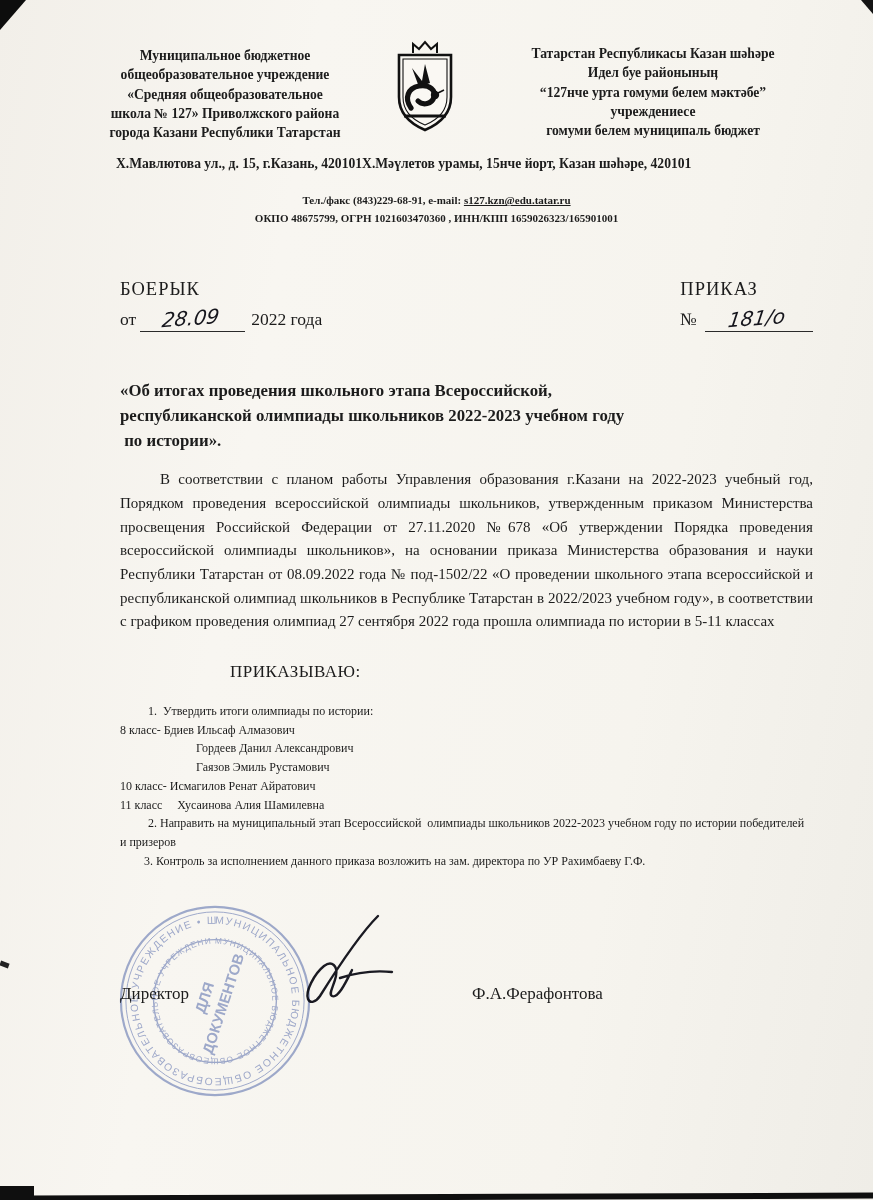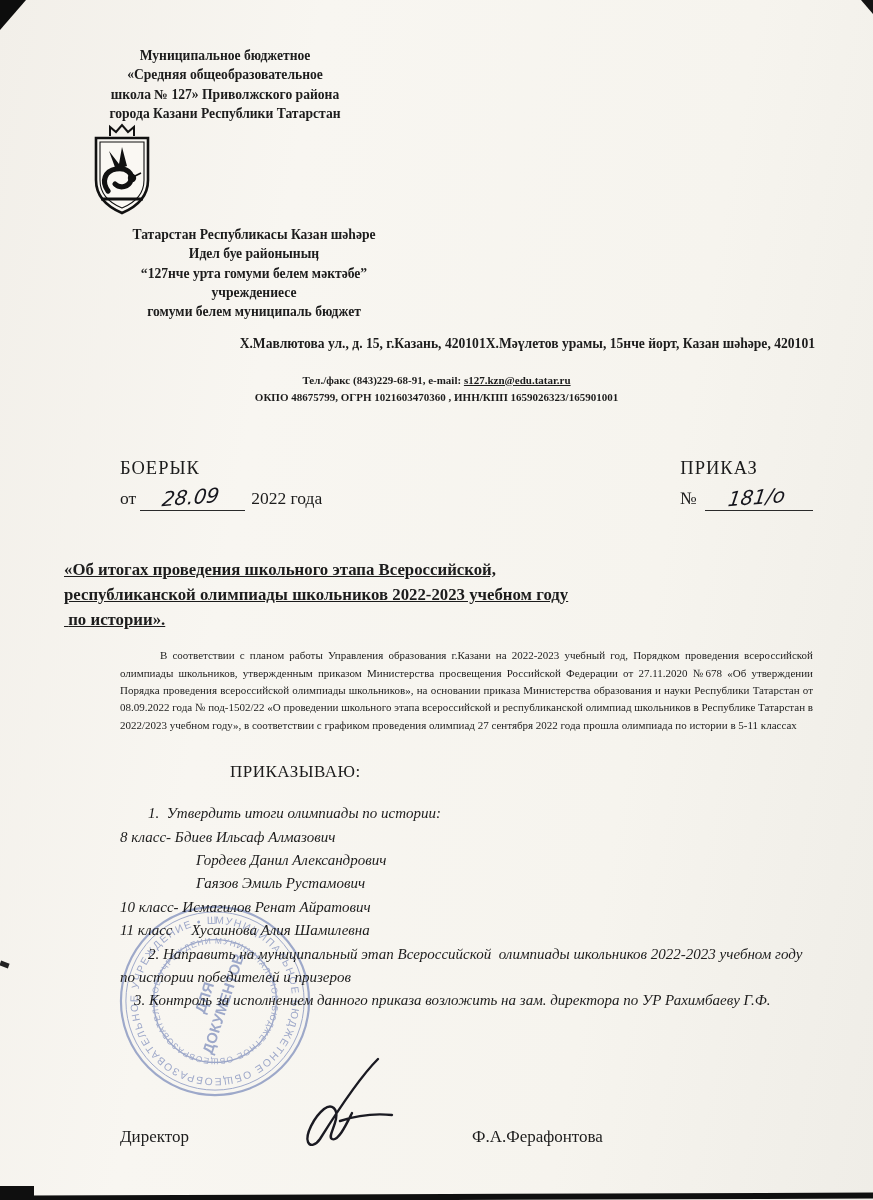--- a/index.html
+++ b/index.html
@@ -18,58 +18,58 @@
     border-top:30px solid #0d0d0d;border-right:26px solid transparent;}
   .corner-tr{position:absolute;top:0;right:0;width:0;height:0;
     border-top:14px solid #141414;border-left:12px solid transparent;}
   .bottom-bar{position:absolute;bottom:0;left:30px;right:0;height:6px;background:#0f0f0f;
     transform:skewY(-0.2deg);}
   .corner-bl{position:absolute;bottom:0;left:0;width:34px;height:14px;background:#0f0f0f;}
   .edge-mark{position:absolute;left:0;top:962px;width:9px;height:5px;background:#222;transform:rotate(20deg);}
 
   
   .doc-header{display:flex;justify-content:space-between;align-items:flex-start;
-    padding:40px 52px 0 86px;flex-direction:column;}
+    padding:40px 52px 0 86px;}
   .org{font-weight:bold;font-size:13.6px;line-height:1.42;text-align:center;}
   .org-left{width:278px;padding-top:6px;}
   .org-right{width:336px;padding-top:4px;}
   .emblem{width:72px;height:98px;margin-top:0;flex:0 0 auto;}
 
-  .addr-row{display:flex;justify-content:flex-end;
+  .addr-row{display:flex;justify-content:flex-start;
     padding:14px 56px 0 116px;font-weight:bold;font-size:13.6px;}
   .addr-right{padding-right:2px;}
 
   .contact{margin-top:20px;text-align:center;font-weight:bold;font-size:11px;line-height:1.55;}
   .email{text-decoration:underline;}
 
   
   .order-row{display:flex;justify-content:space-between;padding:52px 60px 0 120px;}
   .order-left,.order-right{font-size:18.5px;}
   .order-label{letter-spacing:1px;margin-bottom:6px;}
   .order-line{font-size:17.5px;}
   .uline{display:inline-block;border-bottom:1.6px solid #2a2a2a;text-align:center;}
   .uline-date{min-width:105px;margin:0 6px 0 4px;}
   .uline-num{min-width:108px;margin-left:8px;}
   .hand{display:inline-block;font-family:"DejaVu Sans", sans-serif;font-style:italic;
     font-size:20px;color:#15151c;transform:rotate(-4deg) skewX(-12deg);padding:0 6px 1px 2px;}
 
-  .doc-title{padding:46px 60px 0 64px;font-weight:bold;font-size:16.8px;line-height:1.5;
-    white-space:pre-wrap;text-decoration:underline;}
+  .doc-title{padding:46px 60px 0 120px;font-weight:bold;font-size:16.8px;line-height:1.5;
+    white-space:pre-wrap;}
 
-  .body-par{margin:15px 60px 0 120px;font-size:11px;line-height:1.58;
+  .body-par{margin:15px 60px 0 120px;font-size:15px;line-height:1.58;
     text-align:justify;text-indent:40px;}
 
   .resolve{margin:28px 0 0 230px;font-size:17px;letter-spacing:0.5px;}
 
-  .list{margin:20px 60px 0 120px;font-size:15px;line-height:1.56;font-style:italic;}
+  .list{margin:20px 60px 0 120px;font-size:12px;line-height:1.56;}
   .list div{white-space:pre-wrap;}
   .li-first{padding-left:28px;}
   .li-name{padding-left:76px;}
   .li-para{text-indent:28px;text-align:left;}
-  .li-para3{text-indent:14px;}
+  .li-para3{text-indent:14px;margin-left:10px;}
 
   .sign-row{position:relative;margin:52px 60px 0 120px;height:120px;font-size:17px;}
   .director-label{position:absolute;left:0;top:62px;}
   .director-name{position:absolute;left:352px;top:62px;}
   .signature-svg{position:absolute;left:160px;top:-18px;width:140px;height:110px;}
 
   .stamp{position:absolute;left:116px;top:902px;width:198px;height:198px;
     opacity:0.58;mix-blend-mode:multiply;}
 </style>
 </head>
@@ -79,20 +79,21 @@
 
   <div class="corner-tl"></div>
   <div class="corner-tr"></div>
   <div class="bottom-bar"></div>
   <div class="corner-bl"></div>
   <div class="edge-mark"></div>
 
   <header class="doc-header">
     <div class="org org-left">
       <div>Муниципальное бюджетное</div>
+      <div>общеобразовательное учреждение</div>
       <div>«Средняя общеобразовательное</div>
       <div>школа № 127» Приволжского района</div>
       <div>города  Казани Республики Татарстан</div>
     </div>
 
     <div class="emblem">
       <svg viewBox="0 0 72 98" width="72" height="98">
         <path d="M24 13 L24 4 L30 9 L36 2 L42 9 L48 4 L48 13" fill="none" stroke="#111" stroke-width="2"></path>
         <path d="M10 15 h52 v42 q0 22 -26 33 q-26 -11 -26 -33 Z" fill="#faf8f3" stroke="#111" stroke-width="2.6"></path>
         <path d="M14 19 h44 v38 q0 19 -22 28 q-22 -9 -22 -28 Z" fill="none" stroke="#111" stroke-width="1.1"></path>

